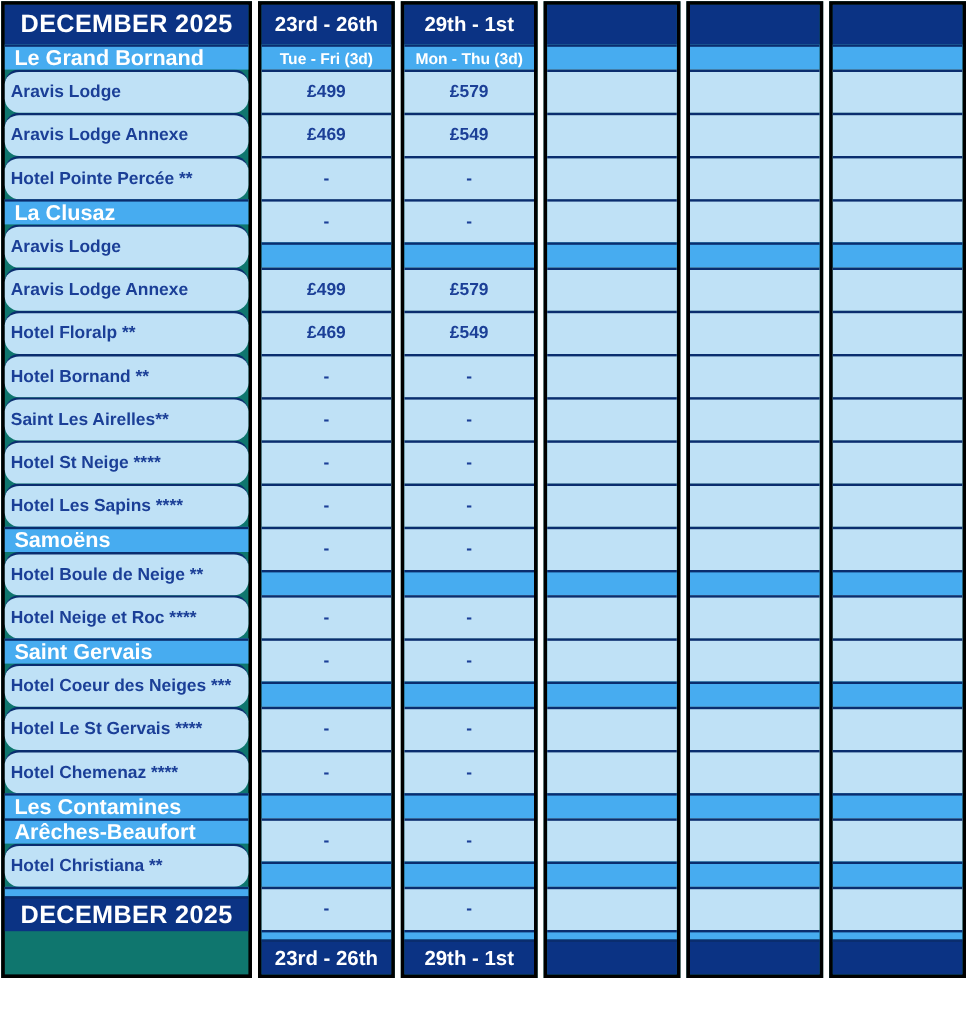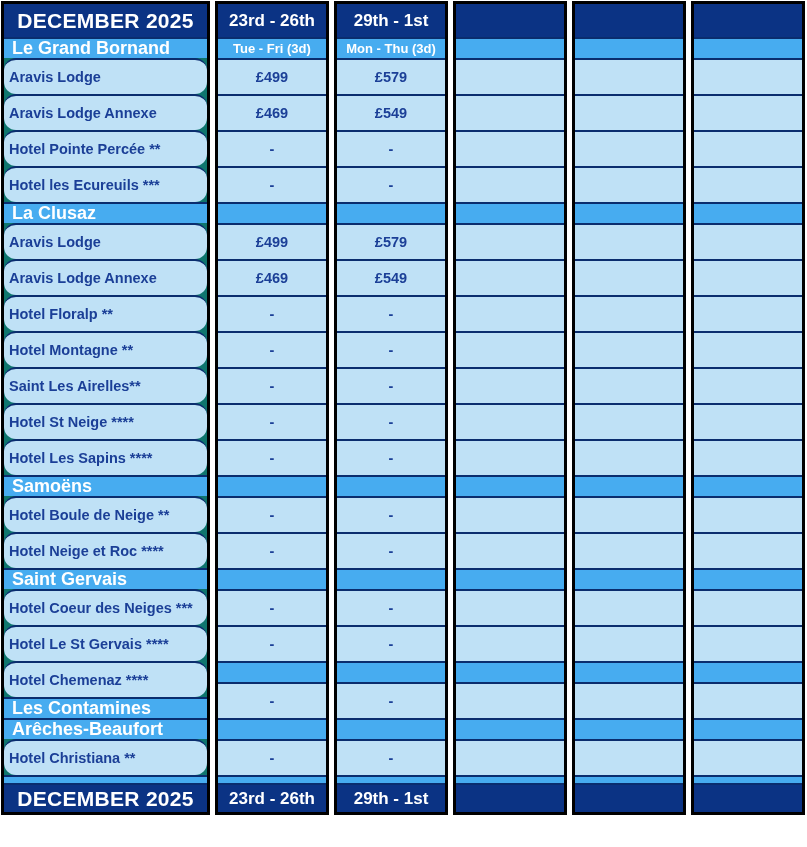--- a/index.html
+++ b/index.html
@@ -83,26 +83,25 @@
 </head>
 <body>
 
 <div class="board">
   <div class="col col-names">
       <div class="row header">DECEMBER 2025</div>
       <div class="row section">Le Grand Bornand</div>
       <div class="row item">Aravis Lodge</div>
       <div class="row item">Aravis Lodge Annexe</div>
       <div class="row item">Hotel Pointe Percée **</div>
-      <div class="row item">Hotel les Ecureuils ***</div>
       <div class="row section">La Clusaz</div>
       <div class="row item">Aravis Lodge</div>
       <div class="row item">Aravis Lodge Annexe</div>
       <div class="row item">Hotel Floralp **</div>
-      <div class="row item">Hotel Montagne **</div>
+      <div class="row item">Hotel Bornand **</div>
       <div class="row item">Saint Les Airelles**</div>
       <div class="row item">Hotel St Neige ****</div>
       <div class="row item">Hotel Les Sapins ****</div>
       <div class="row section">Samoëns</div>
       <div class="row item">Hotel Boule de Neige **</div>
       <div class="row item">Hotel Neige et Roc ****</div>
       <div class="row section">Saint Gervais</div>
       <div class="row item">Hotel Coeur des Neiges ***</div>
       <div class="row item">Hotel Le St Gervais ****</div>
       <div class="row item">Hotel Chemenaz ****</div>

